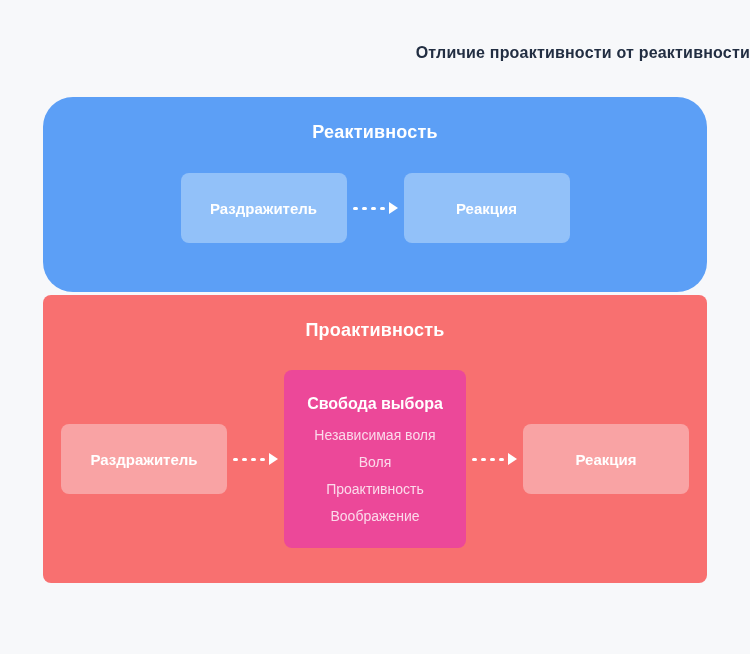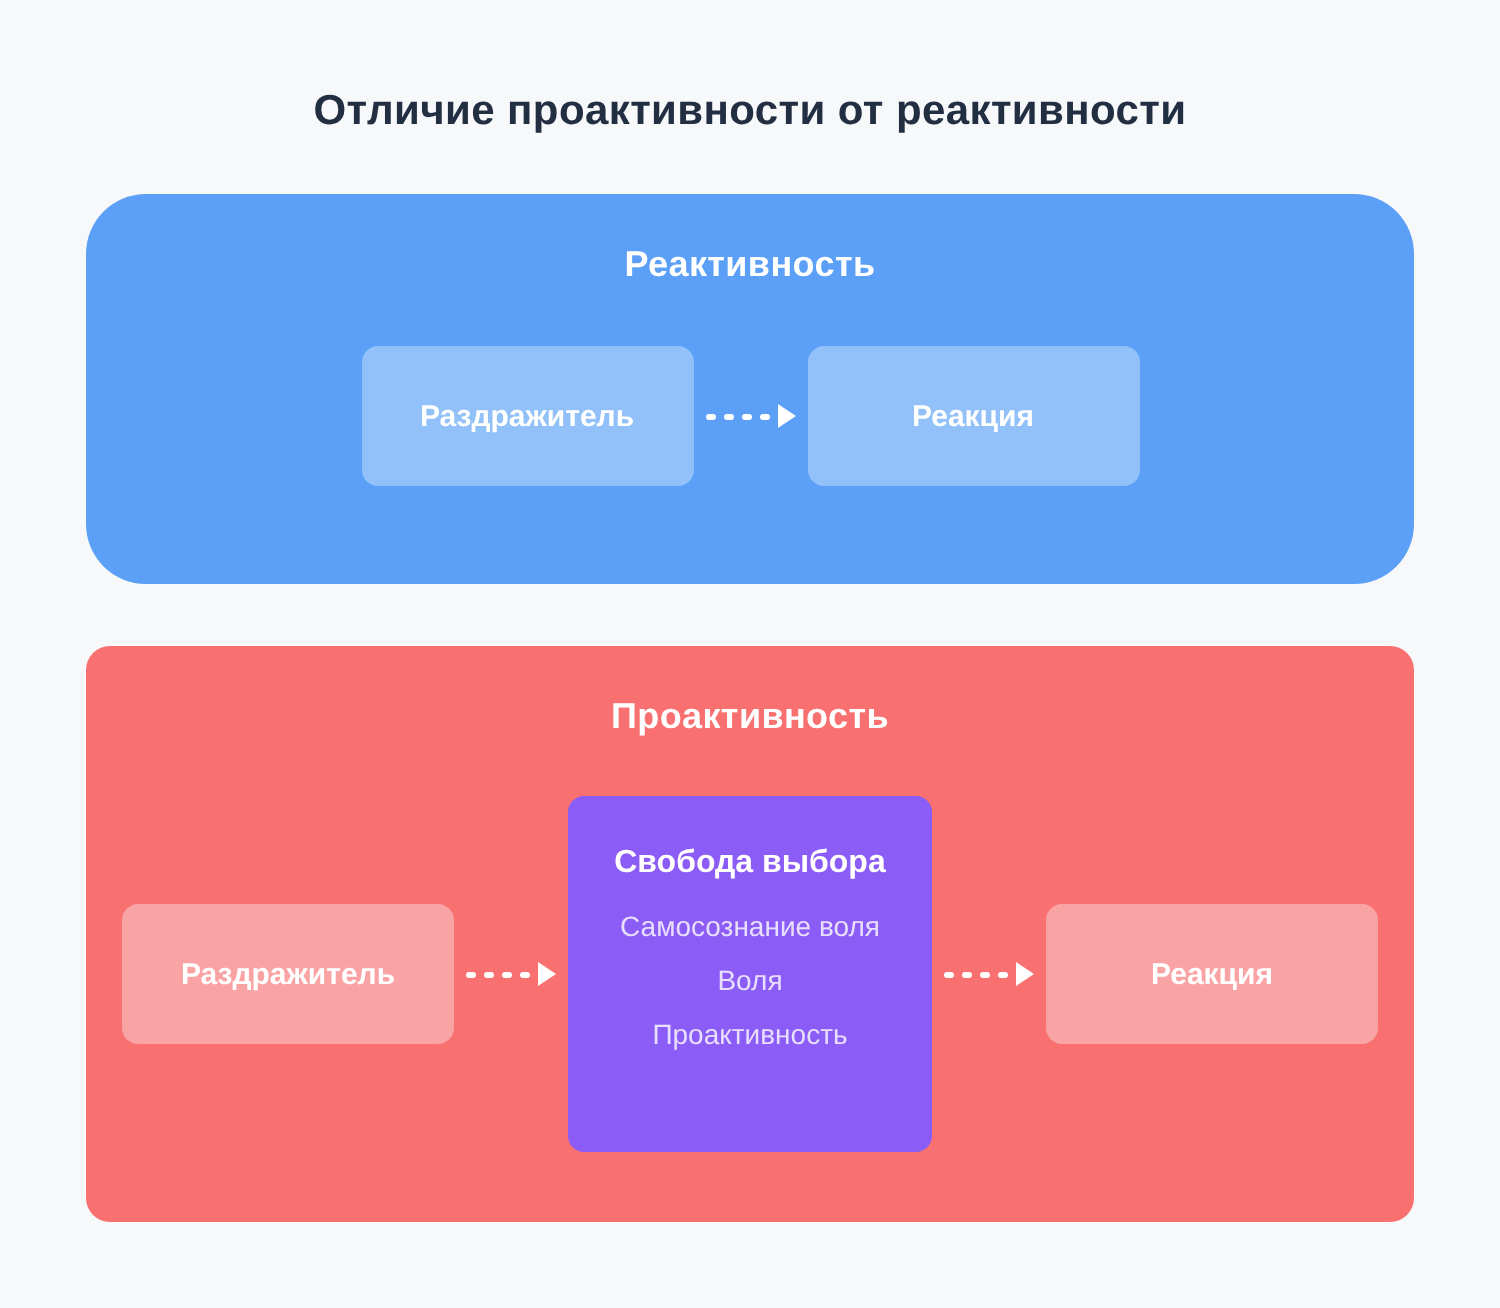--- a/index.html
+++ b/index.html
@@ -6,31 +6,31 @@
   html, body {
     width: 750px; height: 654px;
     font-family: "Liberation Sans", "DejaVu Sans", sans-serif;
     background: #f7f8fa;
     overflow: hidden;
   }
   .stage { position: relative; width: 750px; height: 654px; background: #f7f8fa; }
 
   .page-title {
     position: absolute; left: 0; top: 44px; width: 100%;
-    text-align: center;
-    font-size: 21px; font-weight: 700; color: #222e42;
+    text-align: right;
+    font-size: 16px; font-weight: 700; color: #222e42;
     letter-spacing: 0.2px;
   }
 
   .panel {
     position: absolute; left: 43px; width: 664px;
     border-radius: 8px;
   }
   .panel-blue { top: 97px; height: 195px; background: #5c9ff6; border-radius: 30px; }
-  .panel-red  { top: 323px; height: 288px; background: #f87070; border-radius: 12px; }
+  .panel-red  { top: 295px; height: 288px; background: #f87070; }
 
   .panel-heading {
     position: absolute; left: 0; top: 25px; width: 100%;
     text-align: center;
     font-size: 18px; font-weight: 700; color: #ffffff;
     letter-spacing: 0.2px;
   }
 
   .flow-row {
     position: absolute; left: 0; width: 100%;
@@ -42,21 +42,21 @@
   .node {
     border-radius: 8px;
     display: flex; align-items: center; justify-content: center;
     color: #ffffff; font-size: 15px; font-weight: 600;
     text-align: left;
   }
   .node-blue { background: #92c1f9; width: 166px; height: 70px; }
   .node-pink { background: #f9a3a4; width: 166px; height: 70px; }
 
   .node-freedom {
-    background: #8b5cf6; border-radius: 8px;
+    background: #ec4899; border-radius: 8px;
     width: 182px; height: 178px;
     display: flex; flex-direction: column;
     align-items: center; justify-content: flex-start;
     padding-top: 25px;
     color: #ffffff;
   }
   .freedom-title { font-size: 16px; font-weight: 700; margin-bottom: 9px; }
   .freedom-item {
     font-size: 14px; font-weight: 400;
     color: rgba(255,255,255,0.8);
@@ -107,23 +107,24 @@
       <div class="node node-pink">Раздражитель</div>
       <div class="dashed-arrow">
         <span class="dash"></span>
         <span class="dash"></span>
         <span class="dash"></span>
         <span class="dash"></span>
         <span class="arrow-head"></span>
       </div>
       <div class="node-freedom">
         <div class="freedom-title">Свобода выбора</div>
-        <div class="freedom-item">Самосознание воля</div>
+        <div class="freedom-item">Независимая воля</div>
         <div class="freedom-item">Воля</div>
         <div class="freedom-item">Проактивность</div>
+        <div class="freedom-item">Воображение</div>
       </div>
       <div class="dashed-arrow">
         <span class="dash"></span>
         <span class="dash"></span>
         <span class="dash"></span>
         <span class="dash"></span>
         <span class="arrow-head"></span>
       </div>
       <div class="node node-pink">Реакция</div>
     </div>

